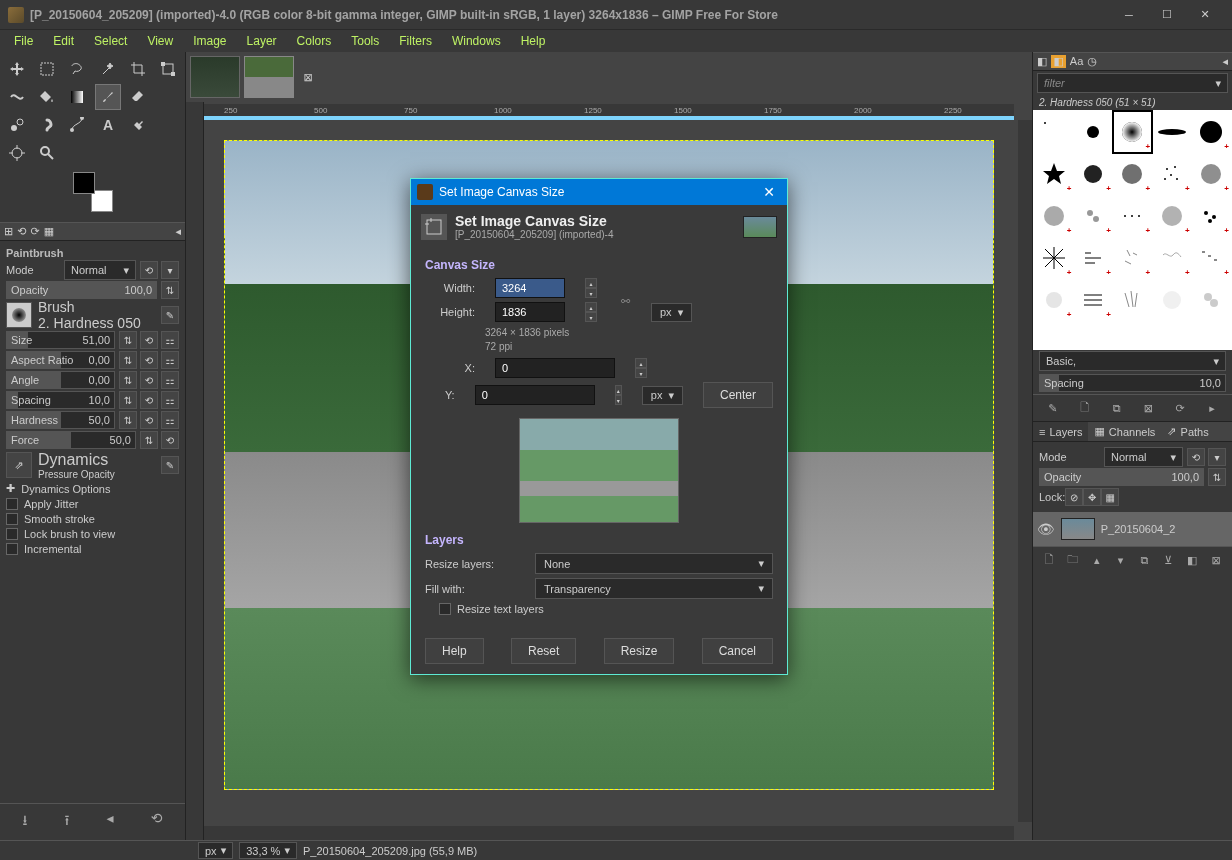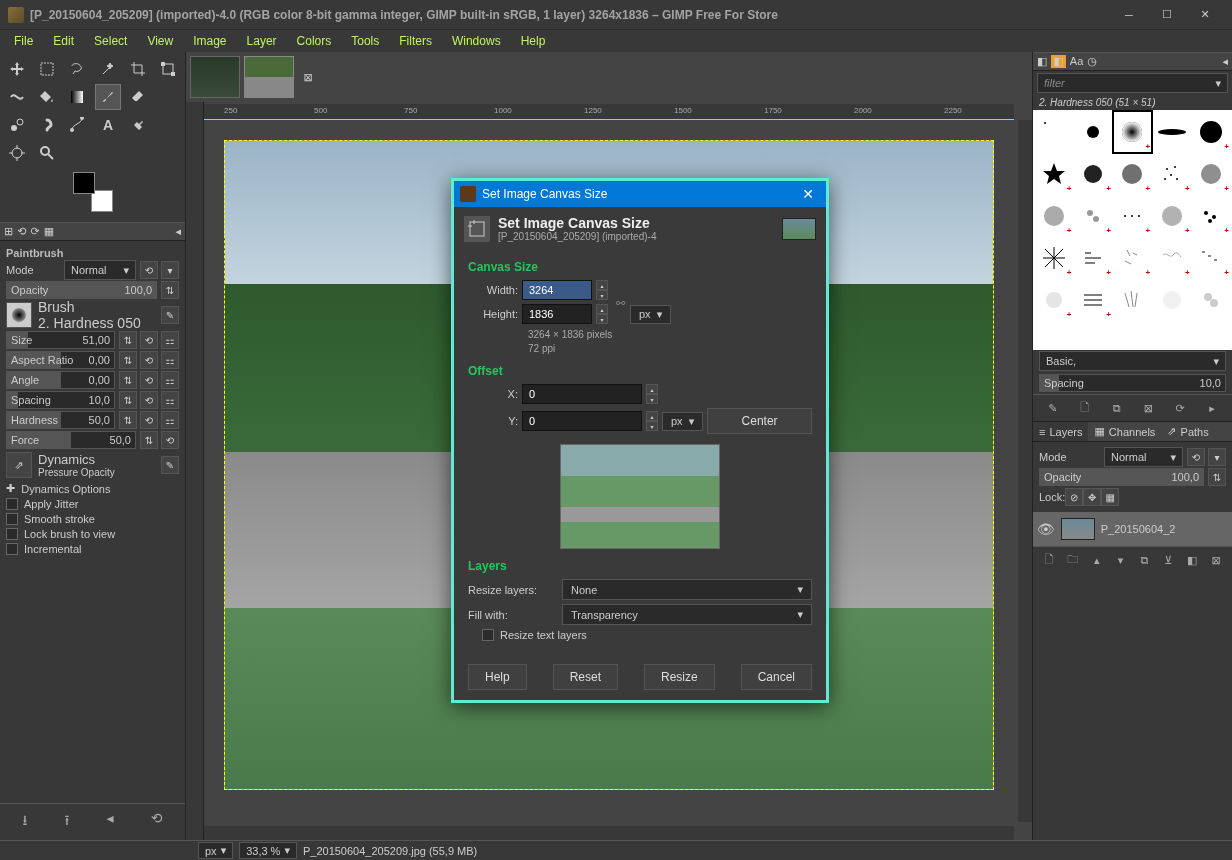--- a/index.html
+++ b/index.html
@@ -36,21 +36,21 @@
 .brushprev { width:26px; height:26px; background:#ccc; border:1px solid #555; display:flex; align-items:center; justify-content:center; margin-right:6px; }
 .brushprev .dot { width:14px; height:14px; background:radial-gradient(circle,#000,transparent); border-radius:50%; }
 .chk { display:flex; align-items:center; gap:6px; margin:3px 0; }
 .chk .box { width:12px; height:12px; background:#2a2a2a; border:1px solid #666; }
 .canvas-area { flex:1; background:#444; display:flex; flex-direction:column; position:relative; }
 .tabs { height:50px; display:flex; padding:4px; gap:4px; }
 .tab { width:50px; height:42px; border:1px solid #666; background:#555; display:flex; align-items:center; justify-content:center; cursor:pointer; position:relative; }
 .tab.active { border-color:#888; background:#666; }
 .tab .thumb { width:100%; height:100%; background:linear-gradient(to bottom,#4a6a3a 0%,#4a6a3a 50%,#888 50%,#888 100%); }
 .rulers { position:relative; flex:1; display:flex; }
-.rulerh { position:absolute; top:2px; left:18px; right:18px; height:18px; background:#383838; border-bottom:3px solid #7dd3fc; font-size:8px; color:#aaa; overflow:hidden; }
+.rulerh { position:absolute; top:2px; left:18px; right:18px; height:18px; background:#383838; border-bottom:6px solid #7dd3fc; font-size:8px; color:#aaa; overflow:hidden; }
 .rulerh .tick { position:absolute; top:2px; font-size:8px; }
 .rulerv { width:18px; background:#383838; border-right:1px solid #222; }
 .canvas-scroll { flex:1; margin:18px 18px 18px 0; background:#444; overflow:hidden; position:relative; }
 .canvas-img { position:absolute; left:20px; top:20px; right:20px; height:650px; background:linear-gradient(to bottom,#a8b8c8 0%,#a8b8c8 15%,#4a6a3a 15%,#5a7a4a 45%,#888 50%,#999 60%,#6a8a5a 65%,#7a9a6a 100%); border:1px dashed #ff0; }
 .canvas-park { position:absolute; inset:0; background:
   linear-gradient(180deg, #9ab4c7 0%, #c4d4de 22%, rgba(0,0,0,0) 22%),
   linear-gradient(180deg, rgba(0,0,0,0) 0%, rgba(0,0,0,0) 22%, #2e5a2e 22%, #3a6a3a 48%, rgba(0,0,0,0) 48%),
   linear-gradient(180deg, rgba(0,0,0,0) 0%, rgba(0,0,0,0) 48%, #8a8a8a 48%, #a5a5a5 72%, #5a8a5a 72%, #4a7a4a 100%);
 }
 .scrollbar-h { position:absolute; bottom:0; left:18px; right:18px; height:14px; background:#383838; }
@@ -63,33 +63,33 @@
 .layerrow { display:flex; align-items:center; padding:4px; background:#666; height:34px; gap:6px; }
 .layerrow .eye { font-size:14px; }
 .layerrow .lthumb { width:34px; height:22px; background:linear-gradient(to bottom,#6a8a9a,#888); border:1px solid #222; }
 .panel-tabs { display:flex; background:#444; border-bottom:1px solid #222; }
 .panel-tabs .ptab { padding:3px 6px; font-size:11px; cursor:pointer; display:flex; align-items:center; gap:4px; }
 .panel-tabs .ptab.active { background:#383838; }
 .panel-bot { display:flex; justify-content:space-around; padding:4px; border-top:1px solid #555; }
 .panel-bot .pbtn { width:18px; height:18px; display:flex; align-items:center; justify-content:center; cursor:pointer; color:#aaa; }
 .statusbar { height:20px; background:#383838; border-top:1px solid #555; display:flex; align-items:center; padding:0 6px; font-size:11px; gap:6px; }
 .statusbar .sel { background:#2a2a2a; border:1px solid #555; padding:1px 6px; display:flex; align-items:center; gap:4px; }
-.dialog { position:absolute; left:451px; top:178px; width:378px; background:#3a3a3a; border:3px solid #5eead4; box-shadow:0 4px 20px rgba(0,0,0,0.6); z-index:100; }
+.dialog { position:absolute; left:410px; top:178px; width:378px; background:#3a3a3a; border:1px solid #5eead4; box-shadow:0 4px 20px rgba(0,0,0,0.6); z-index:100; }
 .dialog-title { height:26px; background:#0078d7; color:#fff; display:flex; align-items:center; padding:0 6px; font-size:12px; }
 .dialog-title .dicon { width:16px; height:16px; margin-right:6px; background:#5a3a1a; border-radius:2px; }
 .dialog-title .spacer { flex:1; }
 .dialog-title .close { cursor:pointer; font-size:14px; padding:0 6px; }
 .dialog-head { display:flex; align-items:center; padding:8px 10px; gap:8px; }
 .dialog-head .hicon { width:26px; height:26px; background:#555; display:flex; align-items:center; justify-content:center; }
 .dialog-head .htxt .line1 { font-weight:bold; font-size:14px; color:#eee; }
 .dialog-head .htxt .line2 { font-size:10px; color:#aaa; }
 .dialog-head .hthumb { width:34px; height:22px; background:linear-gradient(to bottom,#6a8a9a,#5a8a5a); border:1px solid #222; margin-left:auto; }
 .dialog-body { padding:2px 14px 10px; }
-.dsect { font-weight:bold; color:#22c55e; margin:8px 0 6px; font-size:12px; }
-.drow { display:flex; align-items:center; margin:4px 0; gap:4px; }
+.dsect { font-weight:bold; color:#c4b5fd; margin:8px 0 6px; font-size:12px; }
+.drow { display:flex; align-items:center; margin:4px 0; gap:20px; }
 .drow .dlab { width:50px; text-align:right; }
 .dinput { background:#222; border:1px solid #111; color:#fff; padding:2px 6px; width:70px; height:20px; font-size:11px; }
 .dinput.sel { background:#3a5a8a; }
 .spinners { display:flex; flex-direction:column; width:12px; }
 .spinners .sp { height:10px; background:#444; border:1px solid #555; font-size:6px; display:flex; align-items:center; justify-content:center; cursor:pointer; }
 .unit { background:#2a2a2a; border:1px solid #555; padding:2px 8px; display:flex; align-items:center; gap:6px; cursor:pointer; }
 .chain { color:#888; margin:0 4px; }
 .dinfo { font-size:10px; color:#aaa; margin-left:60px; line-height:1.4; }
 .dbtn { background:#404040; border:1px solid #555; padding:5px 16px; cursor:pointer; color:#ddd; font-size:12px; }
 .dbtns { display:flex; gap:8px; justify-content:space-between; padding:10px 14px; }
@@ -363,21 +363,21 @@
           <div class="optbtns">
             <div class="smbtn">⇅</div>
             <div class="smbtn">⟲</div>
           </div>
         </div>
       <div class="optrow" style="height:28px">
         <div class="brushprev" style="background:#444">
             <span style="color:#ccc">⇗</span>
           </div>
         <div style="flex:1">
-          <div style="font-size:13px">Dynamics</div>
+          <div style="font-size:16px">Dynamics</div>
           <div style="font-size:10px">Pressure Opacity</div>
         </div>
         <div class="smbtn">✎</div>
       </div>
       <div class="chk">
           <span>✚</span>
           <span>Dynamics Options</span>
         </div>
       <div class="chk">
           <div class="box"></div>
@@ -783,21 +783,20 @@
         </div>
       <span style="width:14px"></span>
       <div class="unit">
           <span>px</span>
           <span>▾</span>
         </div>
     </div>
     <div class="dinfo">3264 × 1836 pixels</div>
     <div class="dinfo">72 ppi</div>
 
-    <div class="dsect">Offset</div>
     <div class="drow">
       <span class="dlab">X:</span>
       <input class="dinput" style="width: 120px;" value="0">
       <div class="spinners">
           <div class="sp">▴</div>
           <div class="sp">▾</div>
         </div>
     </div>
     <div class="drow">
       <span class="dlab">Y:</span>

